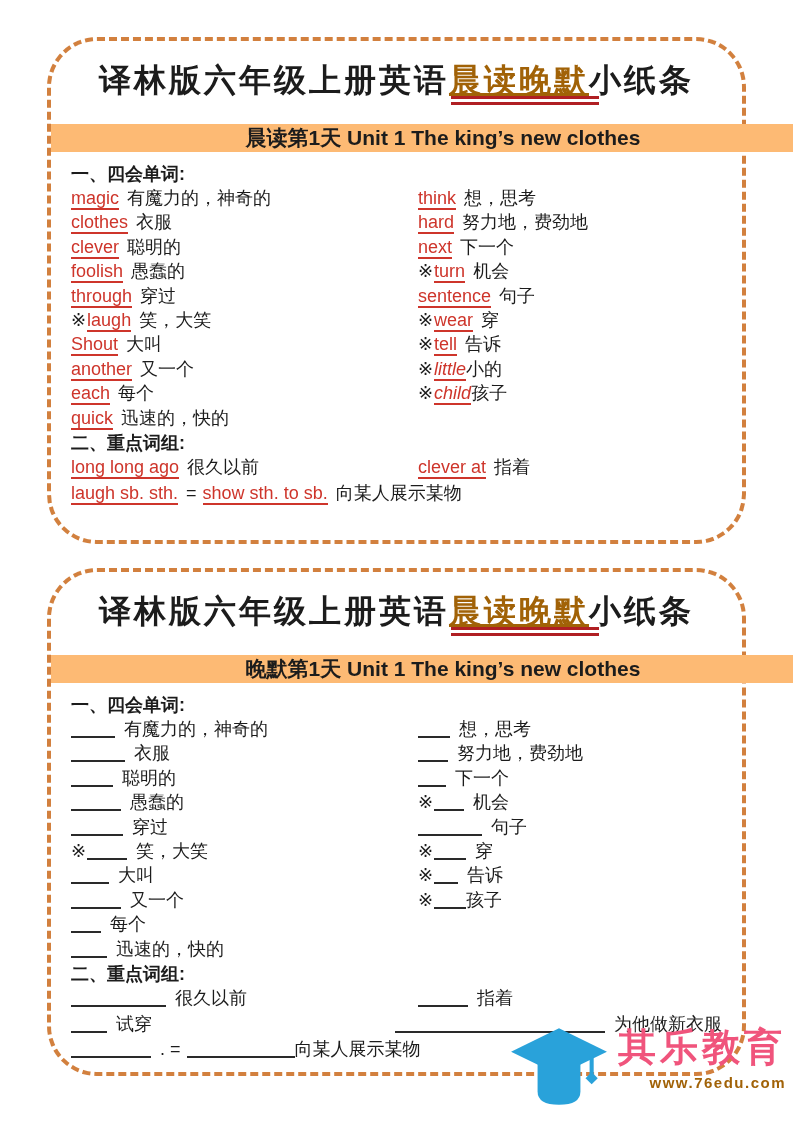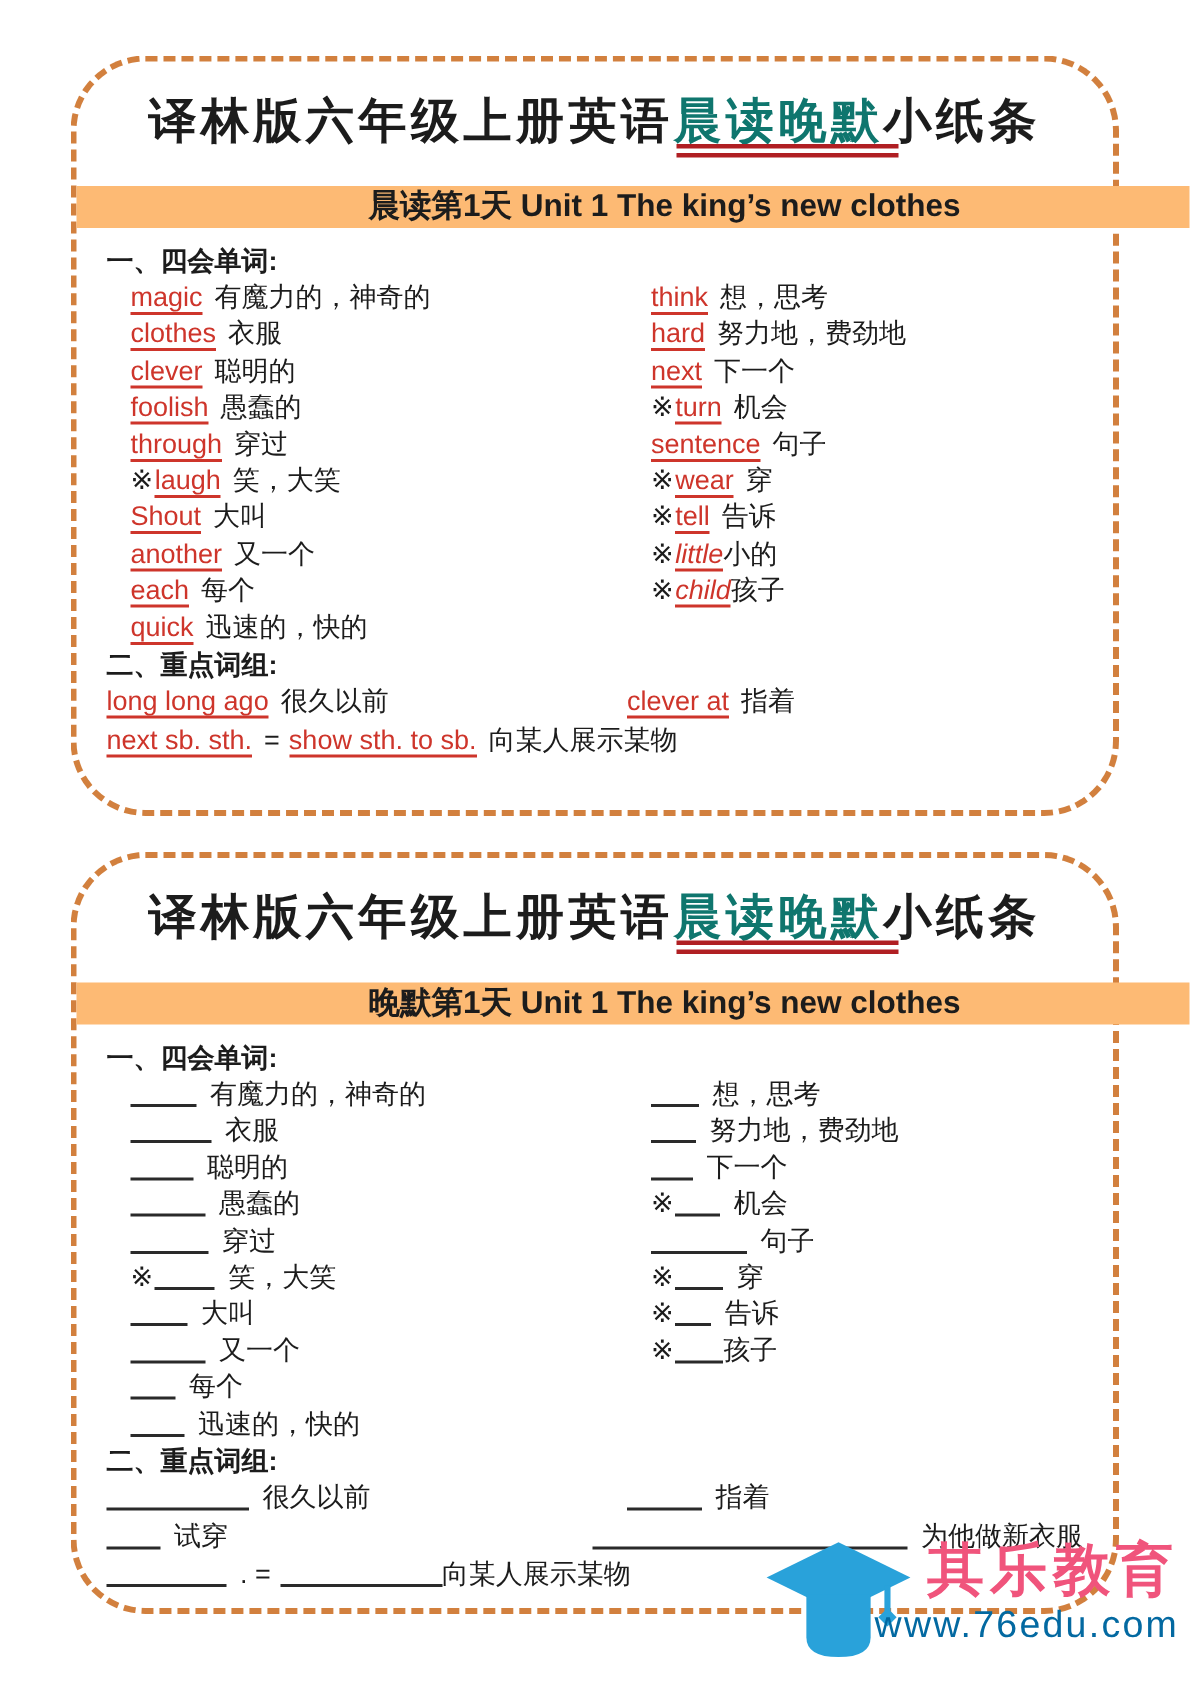--- a/index.html
+++ b/index.html
@@ -25,21 +25,21 @@
 
   .card-title {
     margin: 19px 0 0 0;
     text-align: center;
     font-size: 32px;
     font-weight: bold;
     letter-spacing: 3px;
     line-height: 40px;
     white-space: nowrap;
   }
-  .hl { color: #0f766e; position: relative; }
+  .hl { color: #a16207; position: relative; text-decoration: underline; }
   .hl::after {
     content: "";
     position: absolute;
     left: 2px; right: -10px; bottom: -7px;
     height: 3px;
     border-top: 3px solid #b01f23;
     border-bottom: 3px solid #b01f23;
   }
   .unit-header {
     margin: 24px auto 0 auto;
@@ -48,21 +48,21 @@
     background: #fdba74;
     text-align: center;
     font-weight: bold;
     font-size: 21px;
   }
   .content { margin: 11px 14px 0 20px; font-size: 18px; }
   .section-label { font-weight: bold; line-height: 23px; }
   .words { display: flex; margin-bottom: 2px; }
   .words .col-left  { width: 347px; }
   .words .col-right { flex: 1; }
-  .word-row { line-height: 24.4px; white-space: nowrap; margin-left: 16px; }
+  .word-row { line-height: 24.4px; white-space: nowrap; }
   .en {
     color: #ce352b;
     border-bottom: 2px solid #ce352b;
     margin-right: 8px;
   }
   .zh { margin-right: 6px; }
   .star { margin-right: 1px; }
   .tight { margin-right: 0 !important; font-style: italic; }
   .blank {
     display: inline-block;
@@ -85,23 +85,23 @@
   .logo-text { position: absolute; right: 4px; top: 2px; text-align: right; }
   .logo-name {
     font-size: 38px;
     font-weight: bold;
     color: #f0547c;
     letter-spacing: 4px;
     line-height: 46px;
     white-space: nowrap;
   }
   .logo-url {
-    font-size: 25px;
-    font-weight: normal;
-    color: #0369a1;
+    font-size: 15px;
+    font-weight: bold;
+    color: #a16207;
     letter-spacing: 1.5px;
     line-height: 26px;
     white-space: nowrap;
   }
 </style>
 </head>
 <body>
 
 <section class="card" id="card1">
   <div class="card-title"><span>译林版六年级上册英语</span><span class="hl">晨读晚默</span><span>小纸条</span></div>
@@ -134,21 +134,21 @@
         </div>
     </div>
     <div class="section-label">二、重点词组:</div>
     <div class="phrases">
         <div class="phrase-row">
           <div class="cell-left"><span class="en">long long ago</span><span class="zh">很久以前</span></div>
           <div class="cell-right"><span class="en">clever at</span><span class="zh">指着</span></div>
         </div>
         <div class="phrase-row">
         </div>
-        <div class="phrase-row full"><span class="en">next sb. sth.</span><span class="zh">=</span><span class="en">show sth. to sb.</span><span class="zh">向某人展示某物</span></div>
+        <div class="phrase-row full"><span class="en">laugh sb. sth.</span><span class="zh">=</span><span class="en">show sth. to sb.</span><span class="zh">向某人展示某物</span></div>
       </div>
   </div>
 </section>
 
 <section class="card" id="card2">
   <div class="card-title"><span>译林版六年级上册英语</span><span class="hl">晨读晚默</span><span>小纸条</span></div>
   <div class="unit-header">晚默第1天 Unit 1 The king’s new clothes</div>
   <div class="content">
     <div class="section-label">一、四会单词:</div>
     <div class="words">

